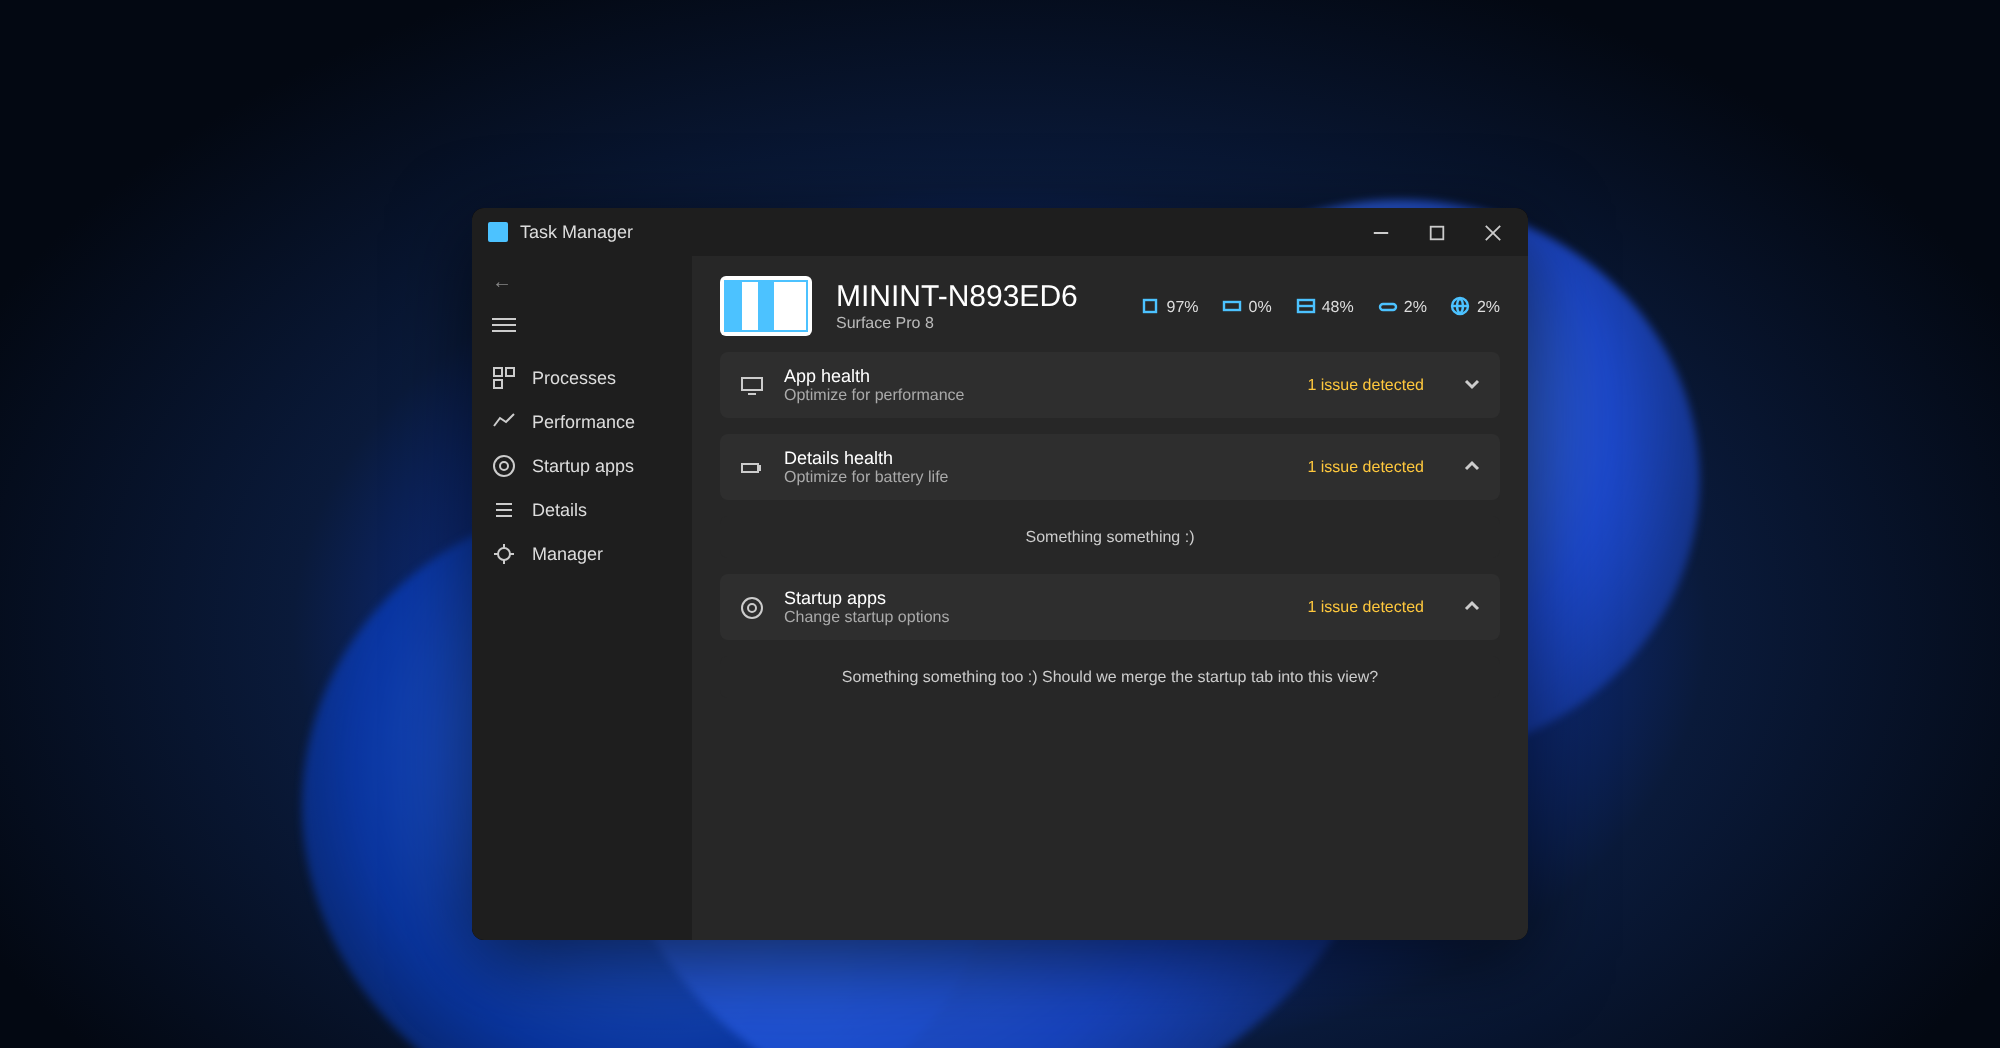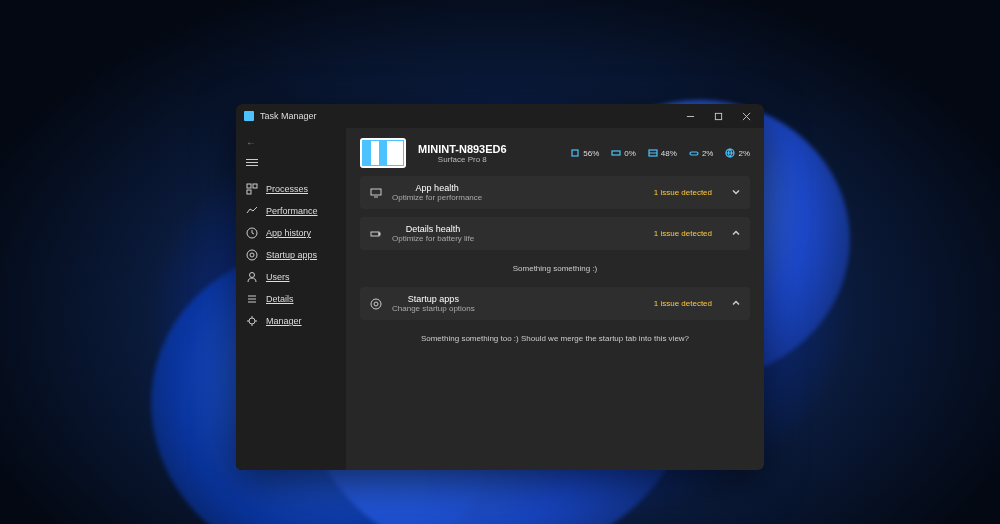--- a/index.html
+++ b/index.html
@@ -13,39 +13,39 @@
 .titlebar .icon{width:10px;height:10px;background:#4cc2ff;margin-right:6px;border-radius:1px;}
 .titlebar .title{font-size:9px;color:#ddd;}
 .titlebar .spacer{flex:1;}
 .winbtn{width:28px;height:24px;display:flex;align-items:center;justify-content:center;color:#ccc;}
 .winbtn svg{width:9px;height:9px;}
 .body{flex:1;display:flex;}
 .sidebar{width:110px;background:#1e1e1e;display:flex;flex-direction:column;padding:4px 0;}
 .back{padding:4px 10px;color:#888;font-size:10px;}
 .hamburger{padding:6px 10px 10px;}
 .hamburger div{width:12px;height:1px;background:#ccc;margin:2px 0;}
-.navitem{display:flex;align-items:center;padding:5px 10px;gap:8px;color:#ddd;cursor:pointer;text-decoration:underline;}
+.navitem{display:flex;align-items:center;padding:5px 10px;gap:8px;color:#ddd;cursor:pointer;}
 .navicon{width:12px;height:12px;display:flex;align-items:center;justify-content:center;}
 .navicon svg{width:12px;height:12px;stroke:#ccc;fill:none;stroke-width:1;}
 .sidebar .spacer{flex:1;}
 .main{flex:1;background:#272727;padding:10px 14px;display:flex;flex-direction:column;gap:8px;overflow:auto;}
 .header{display:flex;align-items:center;gap:12px;}
 .thumb{width:46px;height:30px;background:#fff;border-radius:3px;padding:2px;}
 .thumb-inner{width:100%;height:100%;background:linear-gradient(to right,#4cc2ff 0%,#4cc2ff 20%,#fff 20%,#fff 40%,#4cc2ff 40%,#4cc2ff 60%,#fff 60%);border:1px solid #4cc2ff;}
-.header-text .name{font-size:11px;font-weight:700;color:#fff;}
-.header-text .sub{font-size:8px;color:#bbb;text-align:center;}
+.header-text .name{font-size:15px;font-weight:400;color:#fff;}
+.header-text .sub{font-size:8px;color:#bbb;}
 .stats{display:flex;gap:12px;margin-left:auto;}
 .stat{display:flex;align-items:center;gap:3px;color:#4cc2ff;font-size:8px;}
 .stat svg{width:10px;height:10px;stroke:#4cc2ff;fill:none;stroke-width:1.2;}
 .stat .val{color:#ddd;}
 .card{background:#2e2e2e;border-radius:4px;padding:7px 10px;display:flex;align-items:center;gap:10px;}
 .card.sub{background:#272727;padding:6px 10px;justify-content:center;}
 .card-icon{width:12px;height:12px;}
 .card-icon svg{width:12px;height:12px;stroke:#ccc;fill:none;stroke-width:1;}
-.card-text .t{font-size:9px;color:#fff;text-align:center;}
+.card-text .t{font-size:9px;color:#fff;}
 .card-text .s{font-size:8px;color:#aaa;}
 .card .status{margin-left:auto;color:#ffc83d;font-size:8px;}
 .card .chev{margin-left:10px;color:#ccc;}
 .card .chev svg{width:8px;height:8px;stroke:#ccc;fill:none;stroke-width:1.5;}
 .msg{font-size:8px;color:#ccc;text-align:center;}
 </style>
 </head>
 <body>
 
 <div class="swirl s3"></div>
@@ -97,42 +97,24 @@
             <svg viewBox="0 0 12 12">
               <polyline points="1,8 4,4 7,6 11,2"></polyline>
             </svg>
           </span>
         <span>Performance</span>
       </div>
       <div class="navitem">
         <span class="navicon">
             <svg viewBox="0 0 12 12">
               <circle cx="6" cy="6" r="5"></circle>
-              <polyline points="6,3 6,6 8,7"></polyline>
-            </svg>
-          </span>
-        <span>App history</span>
-      </div>
-      <div class="navitem">
-        <span class="navicon">
-            <svg viewBox="0 0 12 12">
-              <circle cx="6" cy="6" r="5"></circle>
               <circle cx="6" cy="6" r="2"></circle>
             </svg>
           </span>
         <span>Startup apps</span>
-      </div>
-      <div class="navitem">
-        <span class="navicon">
-            <svg viewBox="0 0 12 12">
-              <circle cx="6" cy="4" r="2.5"></circle>
-              <path d="M2,11 C2,8 4,7 6,7 C8,7 10,8 10,11"></path>
-            </svg>
-          </span>
-        <span>Users</span>
       </div>
       <div class="navitem">
         <span class="navicon">
             <svg viewBox="0 0 12 12">
               <line x1="2" y1="3" x2="10" y2="3"></line>
               <line x1="2" y1="6" x2="10" y2="6"></line>
               <line x1="2" y1="9" x2="10" y2="9"></line>
             </svg>
           </span>
         <span>Details</span>
@@ -156,21 +138,21 @@
           </div>
         <div class="header-text">
           <div class="name">MININT-N893ED6</div>
           <div class="sub">Surface Pro 8</div>
         </div>
         <div class="stats">
           <div class="stat">
               <svg viewBox="0 0 10 10">
                 <rect x="2" y="2" width="6" height="6"></rect>
               </svg>
-              <span class="val">56%</span>
+              <span class="val">97%</span>
             </div>
           <div class="stat">
               <svg viewBox="0 0 10 10">
                 <rect x="1" y="3" width="8" height="4"></rect>
               </svg>
               <span class="val">0%</span>
             </div>
           <div class="stat">
               <svg viewBox="0 0 10 10">
                 <rect x="1" y="2" width="8" height="6"></rect>

